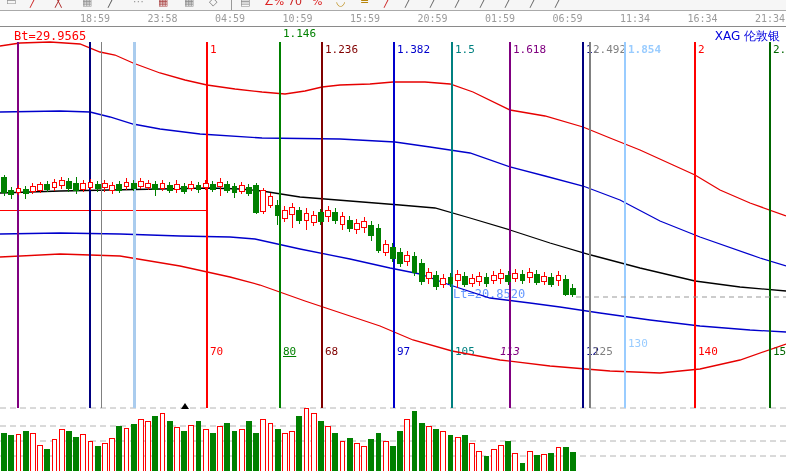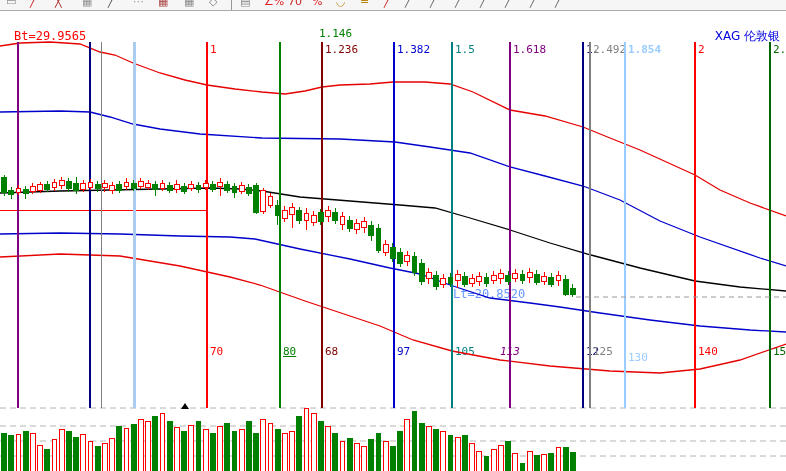--- a/index.html
+++ b/index.html
@@ -48,41 +48,54 @@
       <div class="tb-icon" style="left: 360px; color: rgb(184, 134, 11);">≚</div>
       <div class="tb-icon" style="left: 384px; color: rgb(204, 34, 34);">╱</div>
       <div class="tb-icon" style="left: 405px; color: rgb(102, 102, 102);">╱</div>
       <div class="tb-icon" style="left: 430px; color: rgb(102, 102, 102);">╱</div>
       <div class="tb-icon" style="left: 455px; color: rgb(102, 102, 102);">╱</div>
       <div class="tb-icon" style="left: 480px; color: rgb(102, 102, 102);">╱</div>
       <div class="tb-icon" style="left: 505px; color: rgb(102, 102, 102);">╱</div>
       <div class="tb-icon" style="left: 530px; color: rgb(102, 102, 102);">╱</div>
       <div class="tb-icon" style="left: 555px; color: rgb(102, 102, 102);">╱</div>
     </div>
+  <div class="time-axis" id="time-axis">
+      <div class="time-label" style="left: 95px;">18:59</div>
+      <div class="time-label" style="left: 162.5px;">23:58</div>
+      <div class="time-label" style="left: 230px;">04:59</div>
+      <div class="time-label" style="left: 297.5px;">10:59</div>
+      <div class="time-label" style="left: 365px;">15:59</div>
+      <div class="time-label" style="left: 432.5px;">20:59</div>
+      <div class="time-label" style="left: 500px;">01:59</div>
+      <div class="time-label" style="left: 567.5px;">06:59</div>
+      <div class="time-label" style="left: 635px;">11:34</div>
+      <div class="time-label" style="left: 702.5px;">16:34</div>
+      <div class="time-label" style="left: 770px;">21:34</div>
+    </div>
 
   <div class="labels-under" id="labels-under">
     <div class="lt-label">Lt=20.8520</div>
   <div class="fib-label" style="left: 210px; top: 44px; color: rgb(255, 0, 0);">1</div>
       <div class="fib-label" style="left: 210px; top: 346px; color: rgb(255, 0, 0);">70</div>
-      <div class="fib-label" style="left: 283px; top: 28px; color: rgb(0, 128, 0); margin-left: 36px;">1.146</div>
+      <div class="fib-label" style="left: 283px; top: 28px; color: rgb(0, 128, 0);">1.146</div>
       <div class="fib-label" style="left: 283px; top: 346px; color: rgb(0, 128, 0); text-decoration: underline;">80</div>
       <div class="fib-label" style="left: 325px; top: 44px; color: rgb(128, 0, 0);">1.236</div>
       <div class="fib-label" style="left: 325px; top: 346px; color: rgb(128, 0, 0);">68</div>
       <div class="fib-label" style="left: 397px; top: 44px; color: rgb(0, 0, 204); text-align: right;">1.382</div>
       <div class="fib-label" style="left: 397px; top: 346px; color: rgb(0, 0, 204);">97</div>
       <div class="fib-label" style="left: 455px; top: 44px; color: rgb(0, 128, 128);">1.5</div>
       <div class="fib-label" style="left: 455px; top: 346px; color: rgb(0, 128, 128);">105</div>
       <div class="fib-label" style="left: 513px; top: 44px; color: rgb(128, 0, 128);">1.618</div>
       <div class="fib-label" style="left: 500px; top: 346px; color: rgb(128, 0, 128); font-style: italic;">113</div>
       <div class="fib-label" style="left: 586px; top: 44px; color: rgb(0, 0, 128);">1.</div>
       <div class="fib-label" style="left: 586px; top: 346px; color: rgb(0, 0, 128);">12</div>
       <div class="fib-label" style="left: 593px; top: 44px; color: rgb(128, 128, 128);">2.492</div>
       <div class="fib-label" style="left: 593px; top: 346px; color: rgb(128, 128, 128);">125</div>
       <div class="fib-label" style="left: 628px; top: 44px; color: rgb(153, 204, 255); font-weight: bold;">1.854</div>
-      <div class="fib-label" style="left: 628px; top: 352px; color: rgb(153, 204, 255);">130</div>
+      <div class="fib-label" style="left: 628px; top: 338px; color: rgb(153, 204, 255);">130</div>
       <div class="fib-label" style="left: 698px; top: 44px; color: rgb(255, 0, 0);">2</div>
       <div class="fib-label" style="left: 698px; top: 346px; color: rgb(255, 0, 0);">140</div>
       <div class="fib-label" style="left: 773px; top: 44px; color: rgb(0, 102, 0);">2.1</div>
       <div class="fib-label" style="left: 773px; top: 346px; color: rgb(0, 102, 0);">150</div>
     </div>
 
   <svg class="chart-svg" id="chart-canvas" viewBox="0 0 786 471">
       <g>
         <line x1="0" y1="408" x2="786" y2="408" stroke="#b4b4b4" stroke-width="1" stroke-dasharray="6 4"></line>
         <line x1="0" y1="426" x2="786" y2="426" stroke="#b4b4b4" stroke-width="1" stroke-dasharray="6 4"></line>

